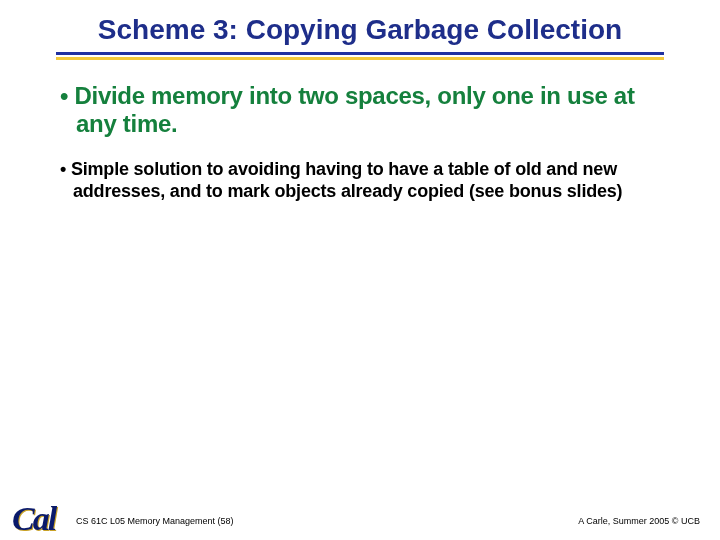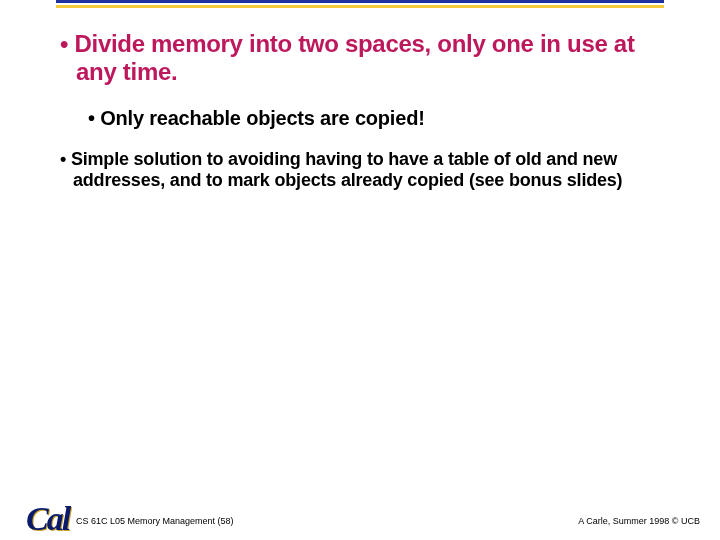--- a/index.html
+++ b/index.html
@@ -34,21 +34,21 @@
     height: 3px;
     background: #f3c93a;
     margin-top: 2px;
   }
   .content {
     padding: 22px 48px 0 60px;
   }
   .lvl1 {
     font-size: 24px;
     font-weight: bold;
-    color: #be185d;
+    color: #15803d;
     line-height: 1.15;
     margin-bottom: 22px;
     text-indent: -16px;
     padding-left: 16px;
     letter-spacing: -0.3px;
   }
   .lvl2 {
     font-size: 20px;
     font-weight: bold;
     color: #000;
@@ -79,21 +79,21 @@
   }
   .footer-right {
     position: absolute;
     right: 20px;
     bottom: 14px;
     font-size: 9px;
     color: #000;
   }
   .logo {
     position: absolute;
-    left: 24px;
+    left: 10px;
     bottom: 6px;
     width: 58px;
     height: 40px;
   }
   .logo-script {
     font-family: "Brush Script MT", cursive;
     font-style: italic;
     font-weight: bold;
     font-size: 34px;
     color: #0a1a6b;
@@ -102,44 +102,42 @@
     bottom: -4px;
     text-shadow: 1px 1px 0 #c9a227;
     letter-spacing: -2px;
   }
 </style>
 </head>
 <body>
 
 <div class="slide">
 
+  <div class="title">Scheme 3: Copying Garbage Collection</div>
 
   <div class="underline-wrap">
     <div class="underline-blue"></div>
     <div class="underline-yellow"></div>
   </div>
 
   <div class="content">
 
     <div class="lvl1">
       <span>•</span> <span>Divide memory into two spaces, only one in use at any time.</span>
     </div>
 
 
-    <div class="lvl2">
-      <span>•</span> <span>Only reachable objects are copied!</span>
-    </div>
 
 
     <div class="lvl2b">
       <span>•</span> <span>Simple solution to avoiding having to have a table of old and new addresses, and to mark objects already copied (see bonus slides)</span>
     </div>
 
   </div>
 
   <div class="logo">
     <span class="logo-script">Cal</span>
   </div>
 
   <div class="footer-left">CS 61C L05 Memory Management (58)</div>
-  <div class="footer-right">A Carle, Summer 1998 © UCB</div>
+  <div class="footer-right">A Carle, Summer 2005 © UCB</div>
 
 </div>
 
 </body></html>

